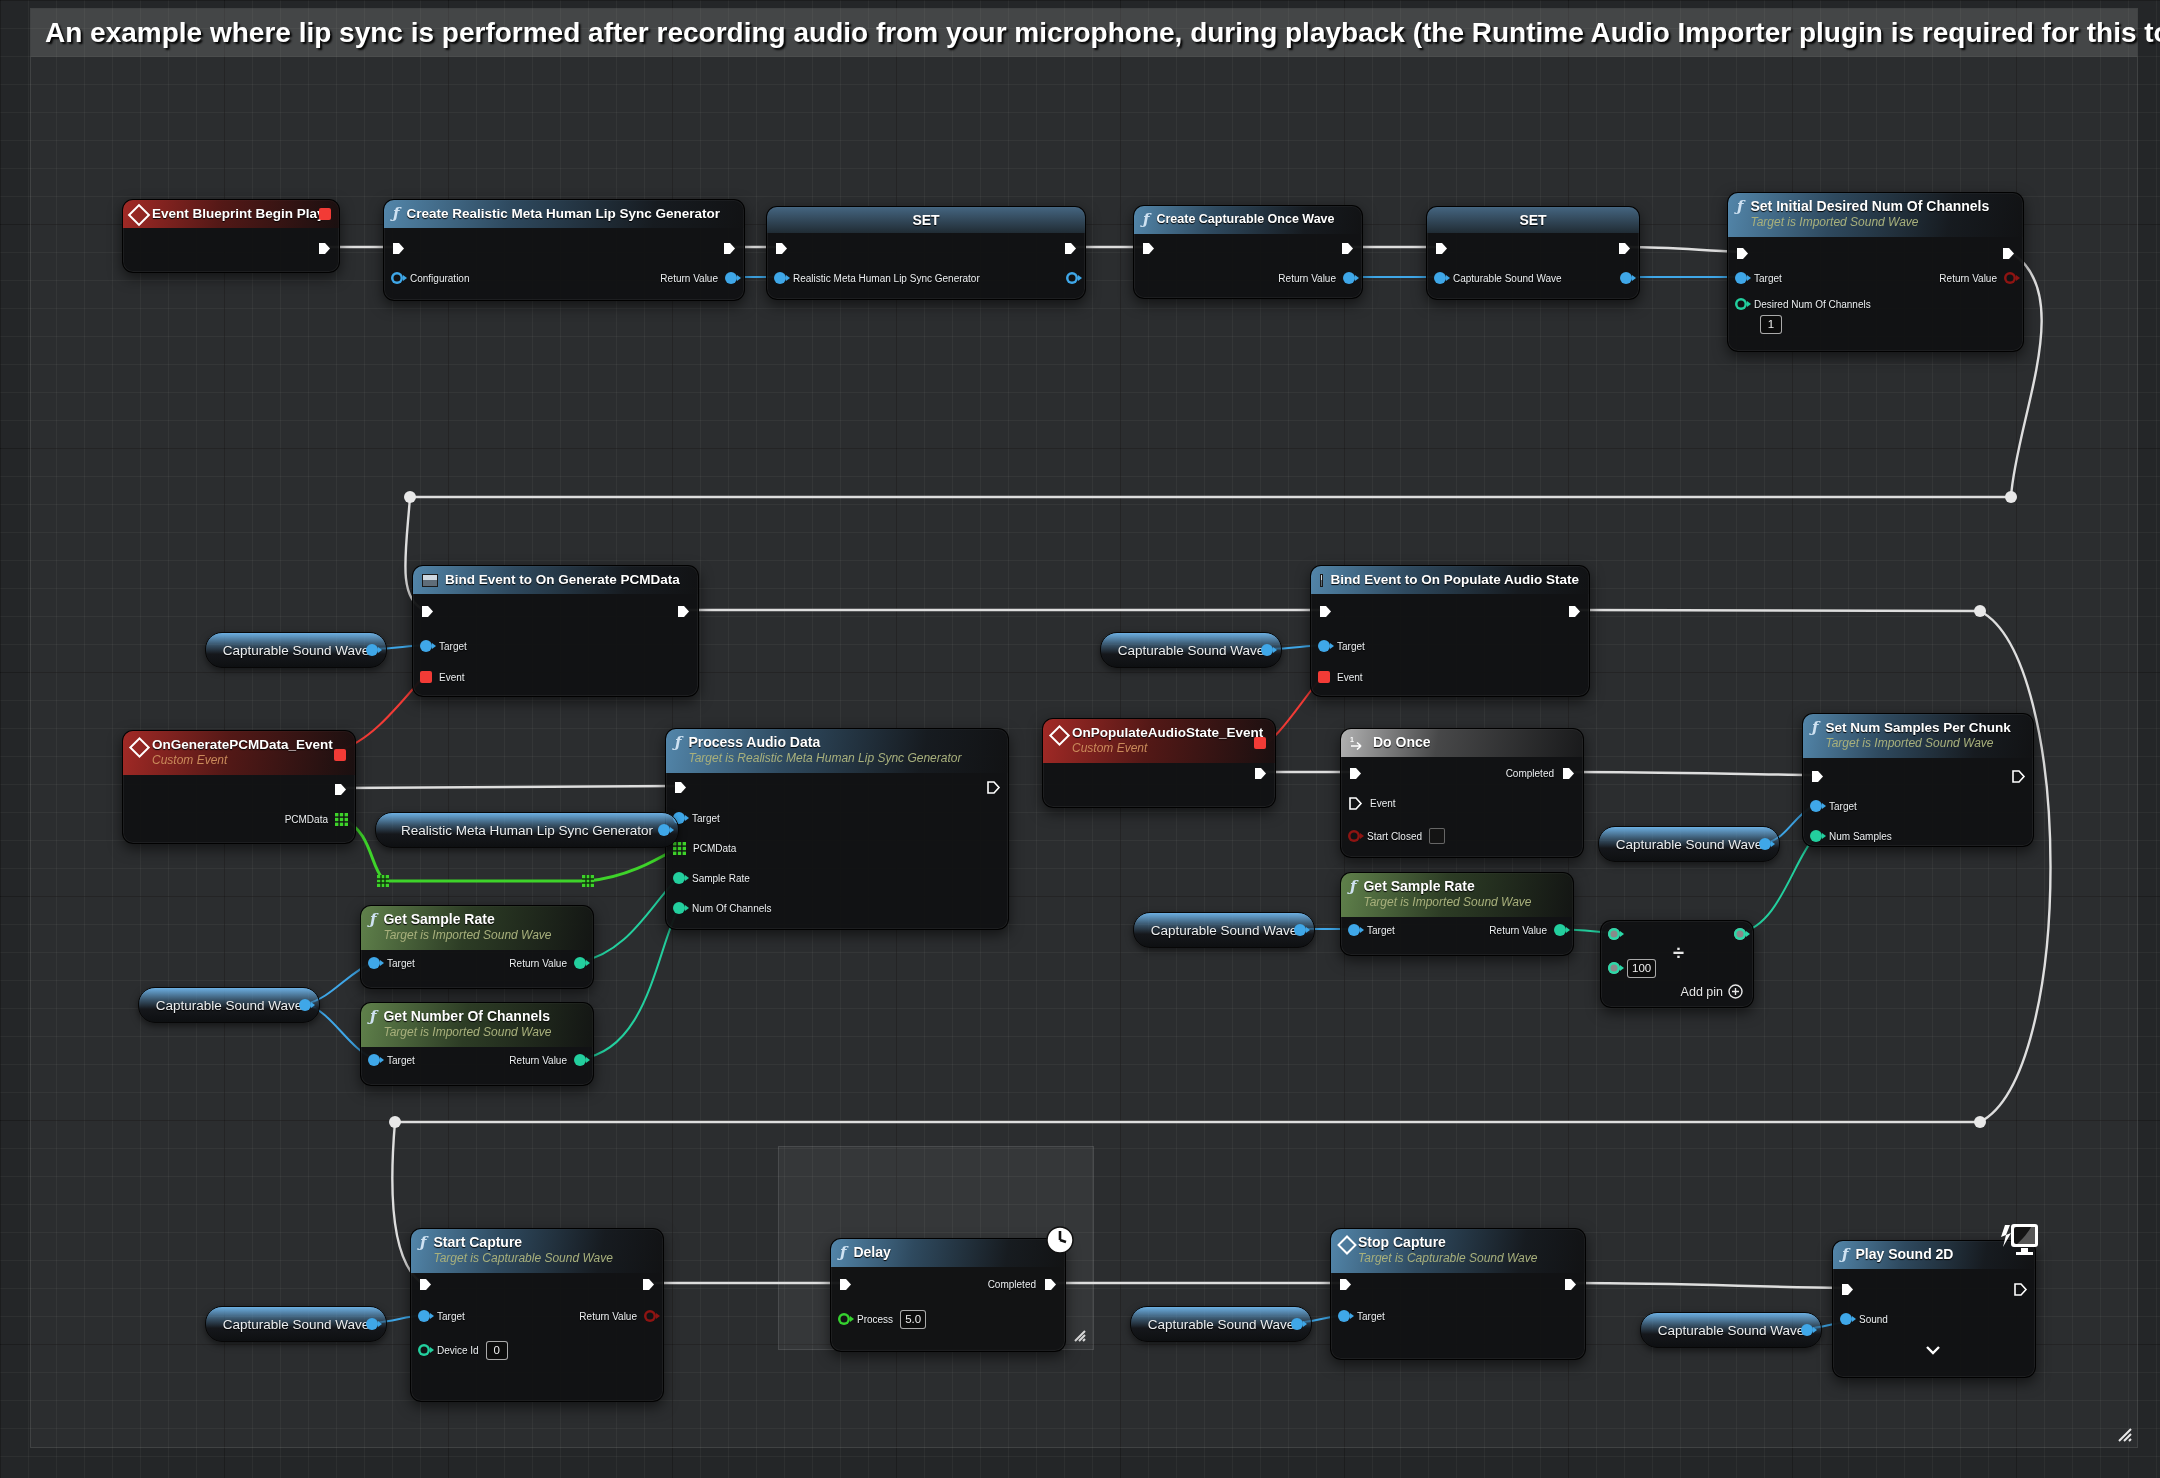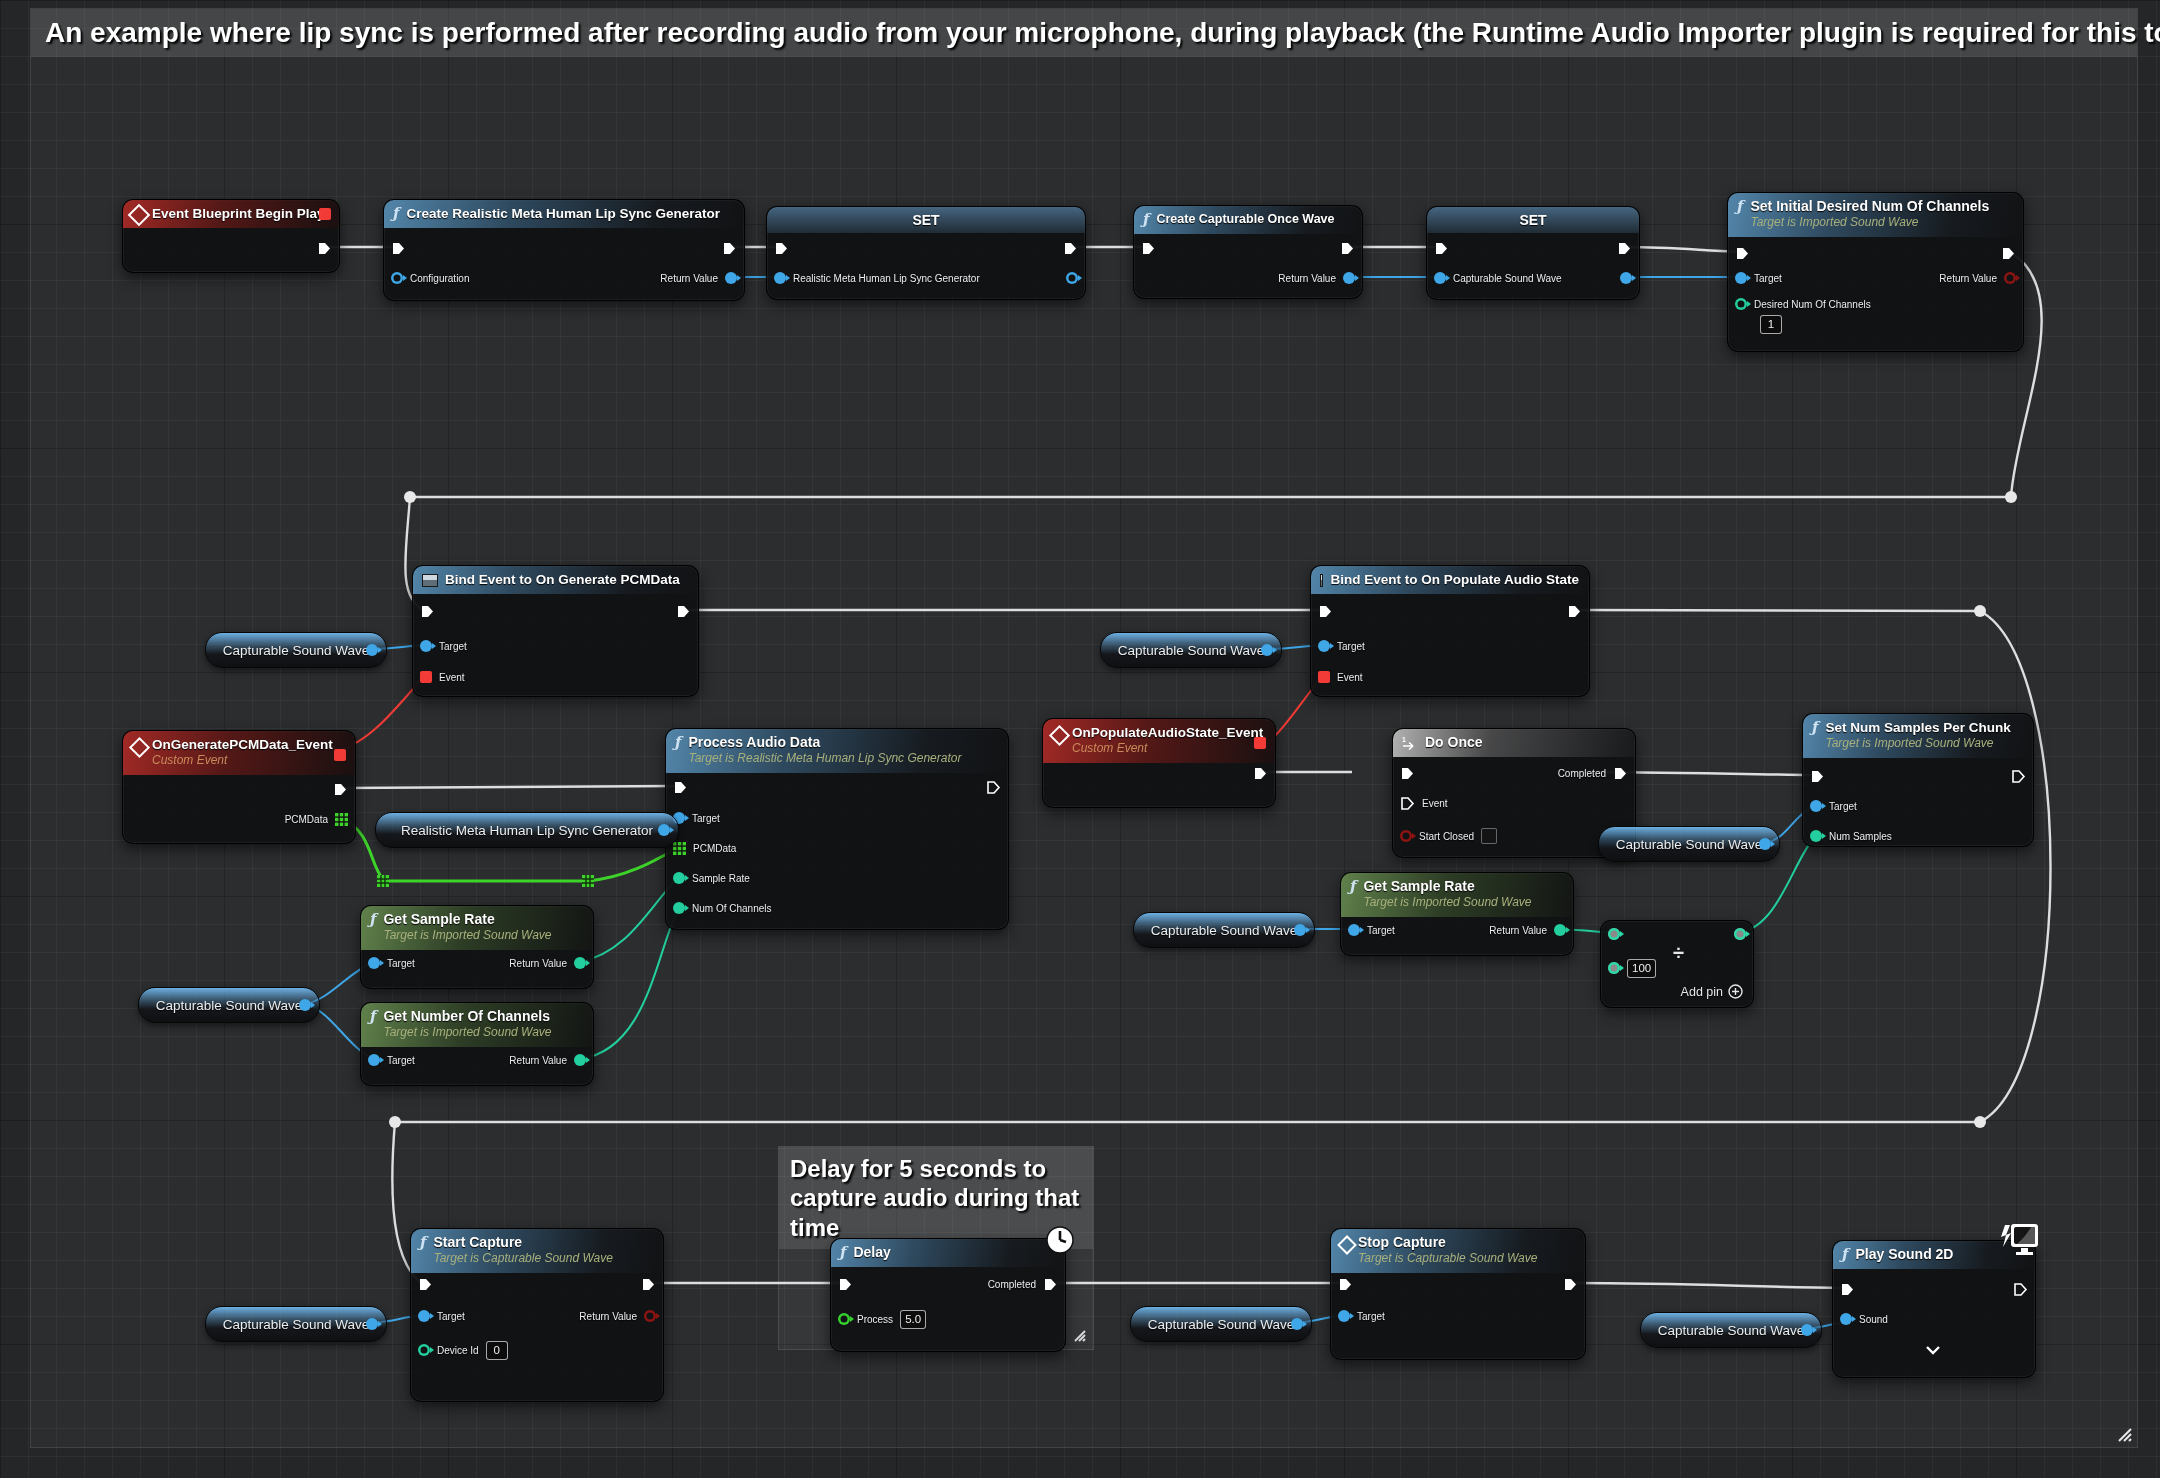--- a/index.html
+++ b/index.html
@@ -81,21 +81,20 @@
       <span class="graph-comment-title">An example where lip sync is performed after recording audio from your microphone, during playback (the Runtime Audio Importer plugin is required for this to work)</span>
     </div>
     <div class="grip" style="right:4px;bottom:4px">
       <svg width="22" height="22">
           <path d="M20 8 L8 20 M20 13 L13 20 M20 18 L18 20" stroke="#e8e8e8" stroke-width="2" fill="none"></path>
         </svg>
     </div>
   </div>
 
   <div class="cbox" style="left:778px;top:1146px;width:314px;height:202px">
-    <div class="cbox-title">Delay for 5 seconds to capture audio during that time</div>
     <div class="grip" style="right:2px;bottom:2px">
       <svg width="18" height="18">
           <path d="M16 6 L6 16 M16 10 L10 16 M16 14 L14 16" stroke="#d8d8d8" stroke-width="2" fill="none"></path>
         </svg>
     </div>
   </div>
 
   <svg class="wires" width="2160" height="1478">
     <g fill="none" stroke="#dedede" stroke-width="2.4">
       <path d="M326,247 L395,247"></path>
@@ -481,21 +480,21 @@
       </div>
       <span class="pdel" style="position:absolute;right:9px;top:18px"></span>
     </div>
     <div class="row r" style="top:43px">
       <svg class="px" width="15" height="15">
           <path d="M2 2h6l5 5.5-5 5.5H2z" fill="#fff"></path>
         </svg>
     </div>
   </div>
 
-  <div class="node" style="left:1392px;top:728px;width:242px;height:128px">
+  <div class="node" style="left:1340px;top:728px;width:242px;height:128px">
     <div class="hd h1 gray">
       <svg width="16" height="14" style="margin-top:2px">
         <text x="0" y="6" font-size="7" fill="#fff" font-weight="bold">1</text>
         <path d="M1 10 h10 M11 10 l-4 -3.5 M11 10 l-4 3.5" stroke="#fff" stroke-width="1.6" fill="none"></path>
       </svg>
       <span class="t">Do Once</span>
     </div>
     <div class="row l" style="top:33px">
       <svg class="px" width="15" height="15">
           <path d="M2 2h6l5 5.5-5 5.5H2z" fill="#fff"></path>

